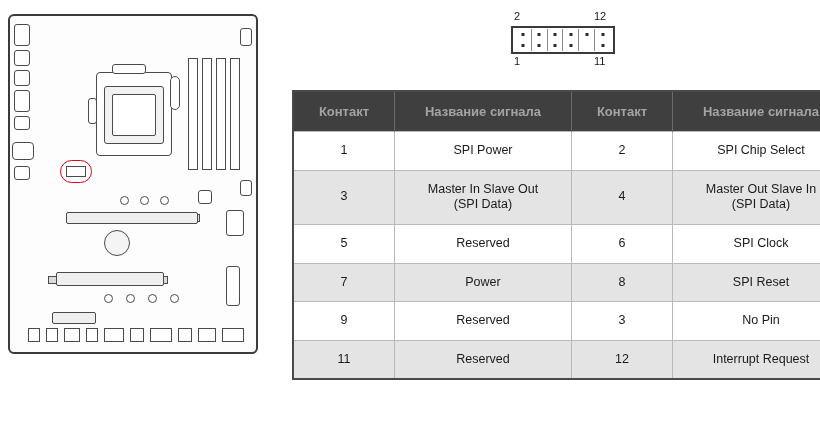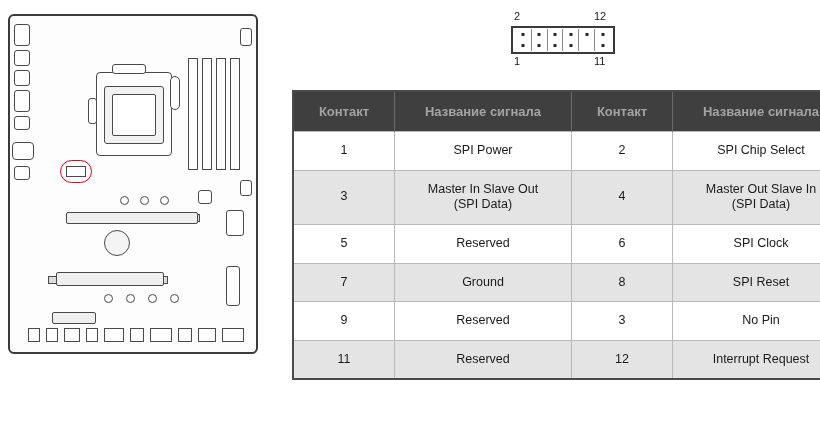--- a/index.html
+++ b/index.html
@@ -311,21 +311,21 @@
       <td>Master Out Slave In<br>(SPI Data)</td>
     </tr>
     <tr class="odd">
       <td>5</td>
       <td>Reserved</td>
       <td>6</td>
       <td>SPI Clock</td>
     </tr>
     <tr class="even">
       <td>7</td>
-      <td>Ground</td>
+      <td>Power</td>
       <td>8</td>
       <td>SPI Reset</td>
     </tr>
     <tr class="odd">
       <td>9</td>
       <td>Reserved</td>
       <td>3</td>
       <td>No Pin</td>
     </tr>
     <tr class="even">

